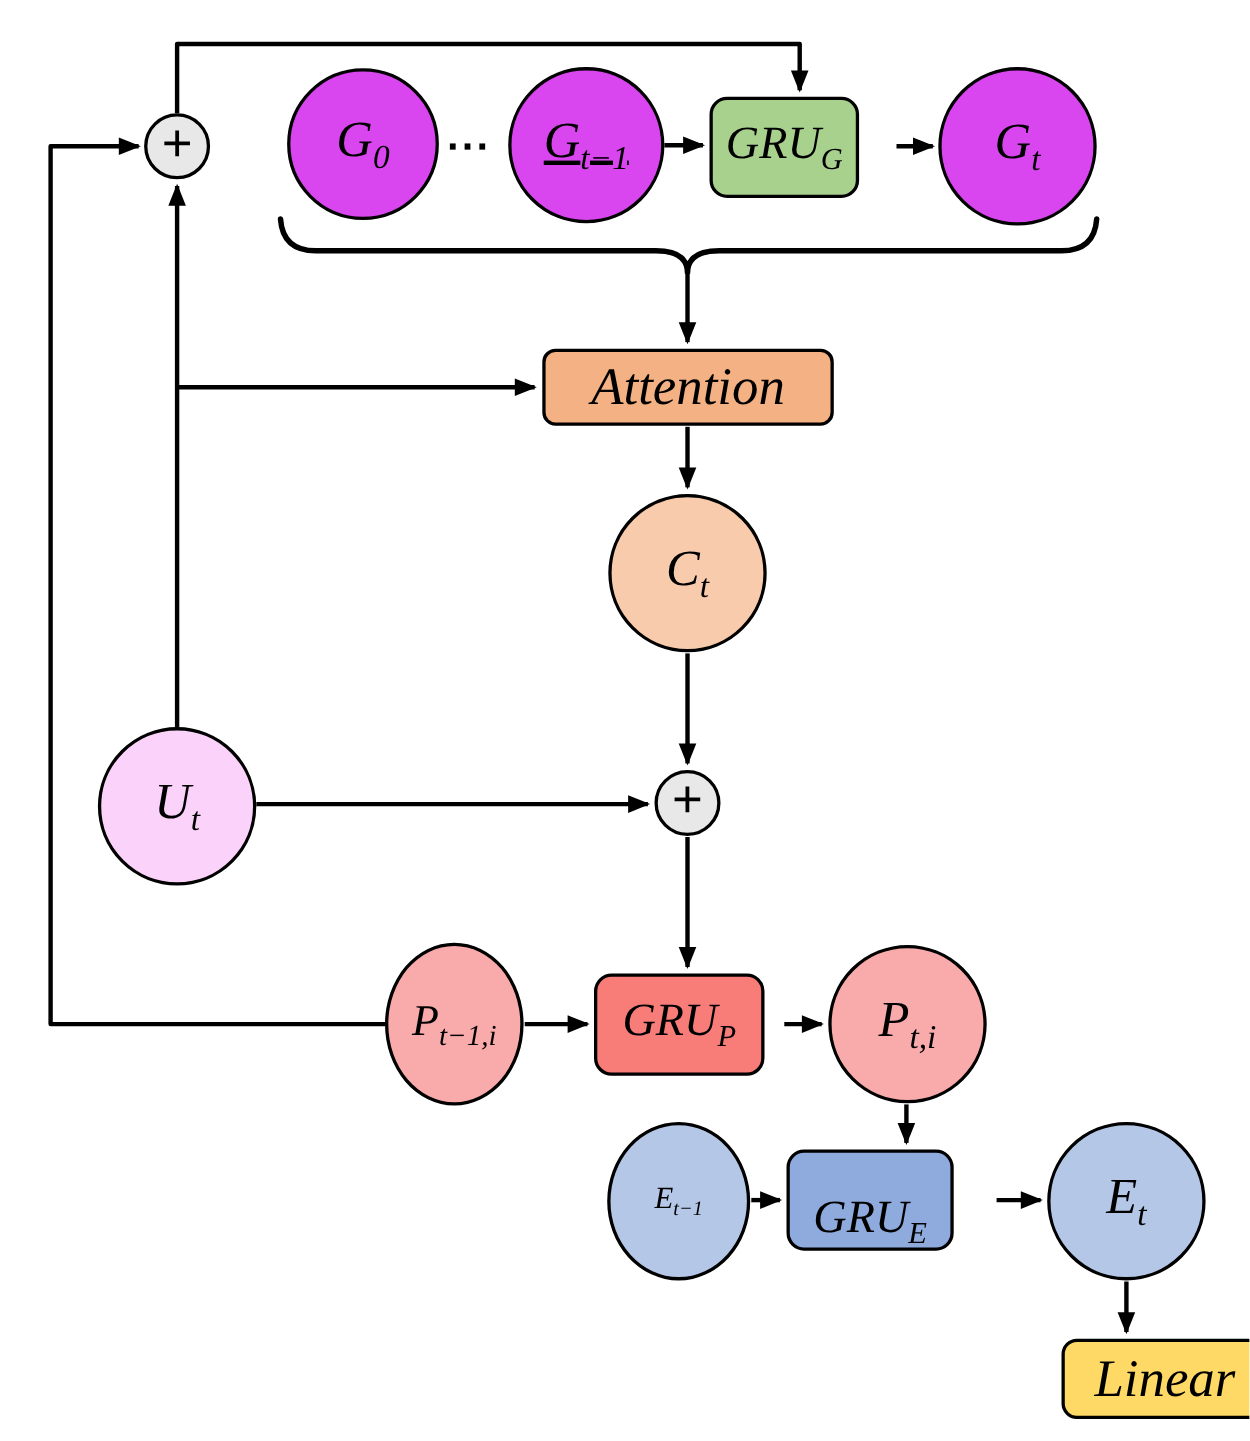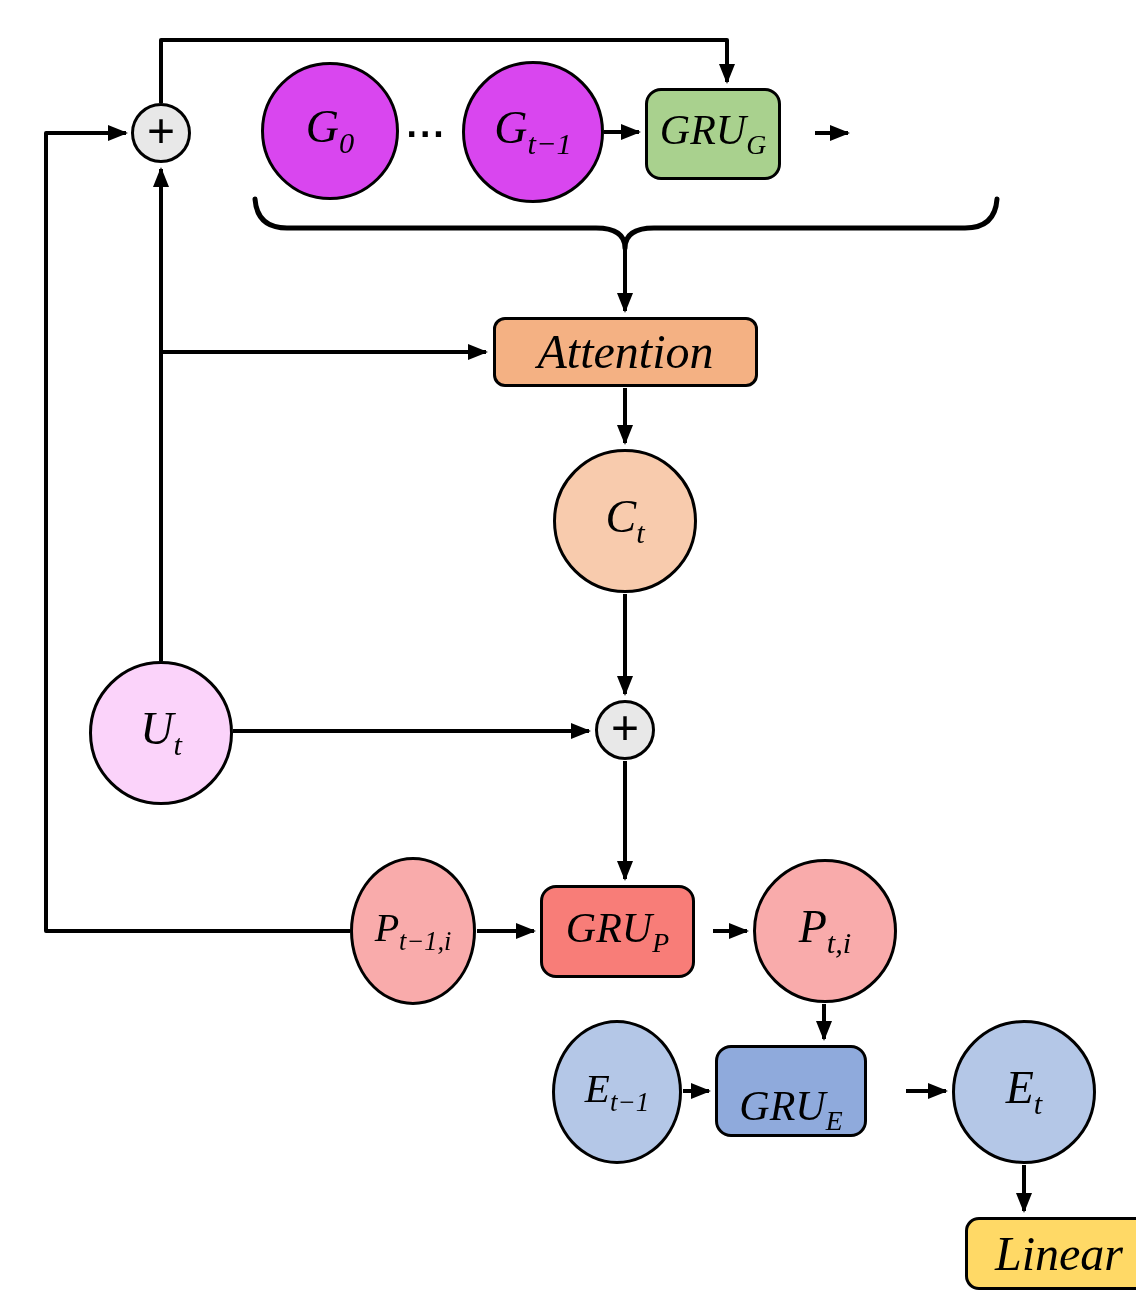--- a/index.html
+++ b/index.html
@@ -111,25 +111,28 @@
     <span>+</span>
   </div>
   <div class="node circle sum" style="left:595px; top:700px; width:60px; height:60px;">
     <span>+</span>
   </div>
 
   <div class="node circle fill-gl" style="left:261px; top:62px; width:138px; height:138px;">
     <span class="lbl"><span>G</span><sub>0</sub></span>
   </div>
   <div class="dots" style="left:406px; top:120px;">···</div>
-  <div class="node circle fill-gl" style="left:462px; top:61px; width:142px; height:142px;">
+  <div class="node circle fill-gl" style="left:462px; top:61px; width:142px; height:142px;text-decoration:underline;">
     <span class="lbl"><span>G</span><sub>t−1</sub></span>
   </div>
   <div class="node box fill-gg" style="left:645px; top:88px; width:136px; height:92px;">
     <span class="lbl"><span>GRU</span><sub>G</sub></span>
+  </div>
+  <div class="node circle fill-gl" style="left:853px; top:61px; width:144px; height:144px;">
+    <span class="lbl"><span>G</span><sub>t</sub></span>
   </div>
 
   <div class="node box wide fill-at" style="left:493px; top:317px; width:265px; height:70px; border-radius:12px;">
     <span class="lbl">Attention</span>
   </div>
 
   <div class="node circle fill-ut" style="left:89px; top:661px; width:144px; height:144px;">
     <span class="lbl"><span>U</span><sub>t</sub></span>
   </div>
 
@@ -141,21 +144,21 @@
     <span class="lbl" style="font-size:40px;"><span>P</span><sub>t−1,i</sub></span>
   </div>
   <div class="node box fill-pg" style="left:540px; top:885px; width:155px; height:93px;">
     <span class="lbl"><span>GRU</span><sub>P</sub></span>
   </div>
   <div class="node circle fill-pp" style="left:753px; top:859px; width:144px; height:144px;">
     <span class="lbl"><span>P</span><sub>t,i</sub></span>
   </div>
 
   <div class="node circle fill-eb" style="left:552px; top:1020px; width:130px; height:144px;">
-    <span class="lbl" style="font-size:41px;"><span>E</span><sub>t−1</sub></span>
+    <span class="lbl" style="font-size:28px;"><span>E</span><sub>t−1</sub></span>
   </div>
   <div class="node box fill-eg" style="left:715px; top:1045px; width:152px; height:92px;align-items:flex-end;">
     <span class="lbl"><span>GRU</span><sub>E</sub></span>
   </div>
   <div class="node circle fill-eb" style="left:952px; top:1020px; width:144px; height:144px;">
     <span class="lbl"><span>E</span><sub>t</sub></span>
   </div>
 
   <div class="node box wide fill-ln" style="left:930px; top:1217px; width:188px; height:73px; border-radius:14px;margin-left:35px;">
     <span class="lbl">Linear</span>

